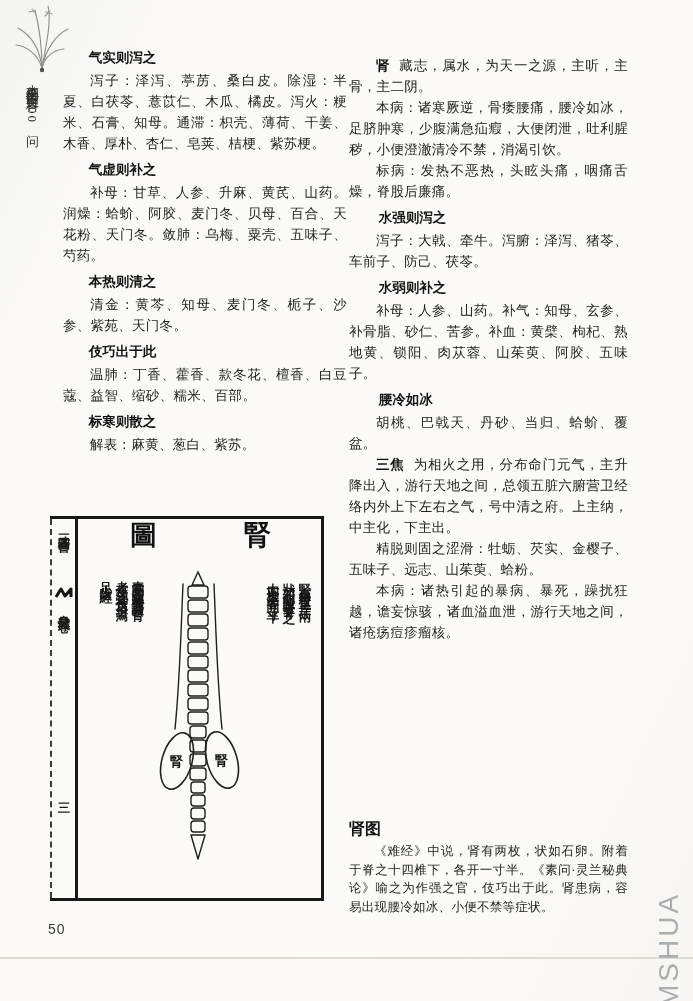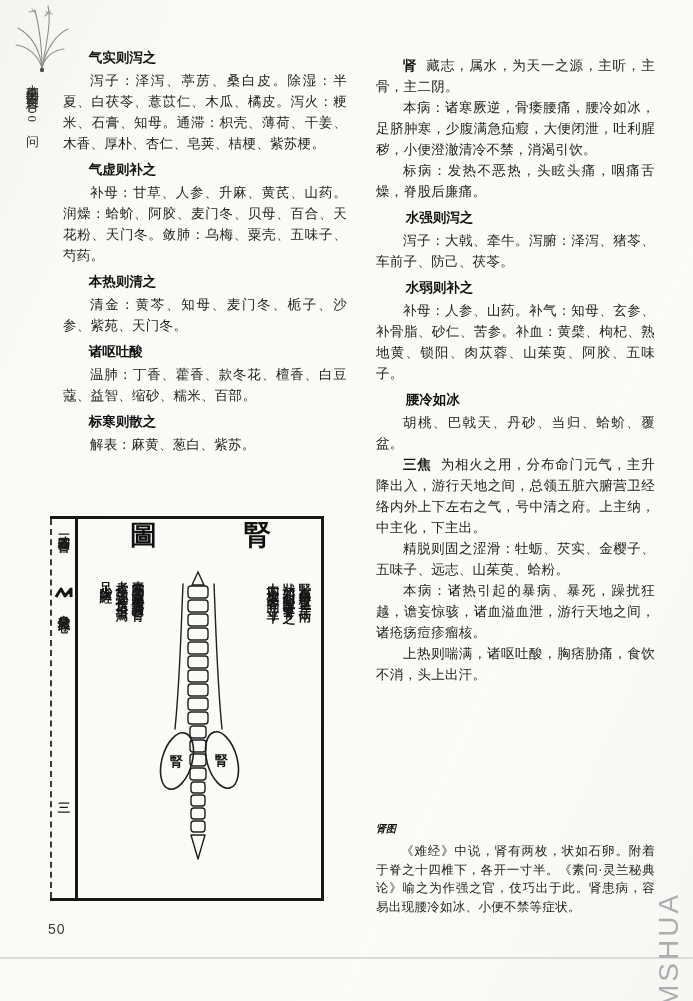--- a/index.html
+++ b/index.html
@@ -15,21 +15,21 @@
   .plant{position:absolute;left:12px;top:0;}
   .book-title{
     position:absolute;left:23px;top:74px;
     writing-mode:vertical-rl;text-orientation:mixed;
     font-size:13px;letter-spacing:2px;color:#2c2c2c;
     font-family:"Liberation Serif","DejaVu Serif",serif;
   }
   
   .col{position:absolute;font-size:13.5px;line-height:21px;text-align:justify;}
   .col-left{left:63px;top:42px;width:284px;}
-  .col-right{left:376px;top:55px;width:279px;}
+  .col-right{left:349px;top:55px;width:279px;}
   .sec-heading{
     font-family:"Liberation Sans","DejaVu Sans",sans-serif;
     font-weight:700;font-size:13.5px;line-height:21px;
     margin:5px 0 2px 0;padding-left:1.9em;color:#111;
   }
   .col-right .sec-heading{padding-left:2.2em;}
   .para{margin:0;text-indent:2em;letter-spacing:0.3px;}
   .lead{font-family:"Liberation Sans","DejaVu Sans",sans-serif;font-weight:700;margin-right:9px;color:#111;}
   
   .figure{
@@ -105,40 +105,39 @@
 
   <div class="book-title">本草纲目图文百科1000问</div>
 
   <div class="col col-left">
     <div class="sec-heading">气实则泻之</div>
     <p class="para">泻子：泽泻、葶苈、桑白皮。除湿：半夏、白茯苓、薏苡仁、木瓜、橘皮。泻火：粳米、石膏、知母。通滞：枳壳、薄荷、干姜、木香、厚朴、杏仁、皂荚、桔梗、紫苏梗。</p>
     <div class="sec-heading">气虚则补之</div>
     <p class="para">补母：甘草、人参、升麻、黄芪、山药。润燥：蛤蚧、阿胶、麦门冬、贝母、百合、天花粉、天门冬。敛肺：乌梅、粟壳、五味子、芍药。</p>
     <div class="sec-heading">本热则清之</div>
     <p class="para">清金：黄芩、知母、麦门冬、栀子、沙参、紫苑、天门冬。</p>
-    <div class="sec-heading">诸呕吐酸</div>
+    <div class="sec-heading">伎巧出于此</div>
     <p class="para">温肺：丁香、藿香、款冬花、檀香、白豆蔻、益智、缩砂、糯米、百部。</p>
     <div class="sec-heading">标寒则散之</div>
     <p class="para">解表：麻黄、葱白、紫苏。</p>
   </div>
 
   <div class="col col-right">
     <p class="para"><span class="lead">肾</span><span>藏志，属水，为天一之源，主听，主骨，主二阴。</span></p>
     <p class="para">本病：诸寒厥逆，骨痿腰痛，腰冷如冰，足脐肿寒，少腹满急疝瘕，大便闭泄，吐利腥秽，小便澄澈清冷不禁，消渴引饮。</p>
     <p class="para">标病：发热不恶热，头眩头痛，咽痛舌燥，脊股后廉痛。</p>
     <div class="sec-heading">水强则泻之</div>
     <p class="para">泻子：大戟、牵牛。泻腑：泽泻、猪苓、车前子、防己、茯苓。</p>
     <div class="sec-heading">水弱则补之</div>
     <p class="para">补母：人参、山药。补气：知母、玄参、补骨脂、砂仁、苦参。补血：黄檗、枸杞、熟地黄、锁阳、肉苁蓉、山茱萸、阿胶、五味子。</p>
     <div class="sec-heading">腰冷如冰</div>
     <p class="para">胡桃、巴戟天、丹砂、当归、蛤蚧、覆盆。</p>
     <p class="para"><span class="lead">三焦</span><span>为相火之用，分布命门元气，主升降出入，游行天地之间，总领五脏六腑营卫经络内外上下左右之气，号中清之府。上主纳，中主化，下主出。</span></p>
     <p class="para">精脱则固之涩滑：牡蛎、芡实、金樱子、五味子、远志、山茱萸、蛤粉。</p>
     <p class="para">本病：诸热引起的暴病、暴死，躁扰狂越，谵妄惊骇，诸血溢血泄，游行天地之间，诸疮疡痘疹瘤核。</p>
-    <p class="para">上热则喘满，诸呕吐酸，胸痞胁痛，食饮不消，头上出汗。</p>
   </div>
 
   <div class="figure">
     <div class="fig-strip">
       <div class="strip-v strip-top">三才圖會</div>
       <svg class="squiggle" width="18" height="13" viewBox="0 0 18 13">
         <path d="M1,10 L6,2 L10,9 L16,2 L16,10" fill="none" stroke="#141414" stroke-width="3" stroke-linejoin="round"></path>
       </svg>
       <div class="strip-v strip-mid">身體二卷</div>
       <div class="strip-v strip-page">三</div>
@@ -186,21 +185,21 @@
           <rect x="37" y="252" width="14" height="11" rx="3"></rect>
           <path d="M37,266 L51,266 L44,290 Z" stroke-linejoin="round"></path>
         </g>
         <text x="16" y="197" font-size="13" font-weight="bold" fill="#111">腎</text>
         <text x="61" y="196" font-size="13" font-weight="bold" fill="#111">腎</text>
       </svg>
     </div>
   </div>
 
   <div class="col col-right" style="top:818px;line-height:18.5px;font-size:12.5px;">
-    <div class="sec-heading" style="padding-left:0;margin:0 0 3px 0;font-size:10px;font-style:italic;">肾图</div>
+    <div class="sec-heading" style="padding-left:0;margin:0 0 3px 0;font-size:16px;">肾图</div>
     <p class="para">《难经》中说，肾有两枚，状如石卵。附着于脊之十四椎下，各开一寸半。《素问·灵兰秘典论》喻之为作强之官，伎巧出于此。肾患病，容易出现腰冷如冰、小便不禁等症状。</p>
   </div>
 
   <div class="page-num">50</div>
   <div class="divider"></div>
   <div class="watermark-box">
     <span class="watermark">MSHUA</span>
   </div>
 
 </div>

